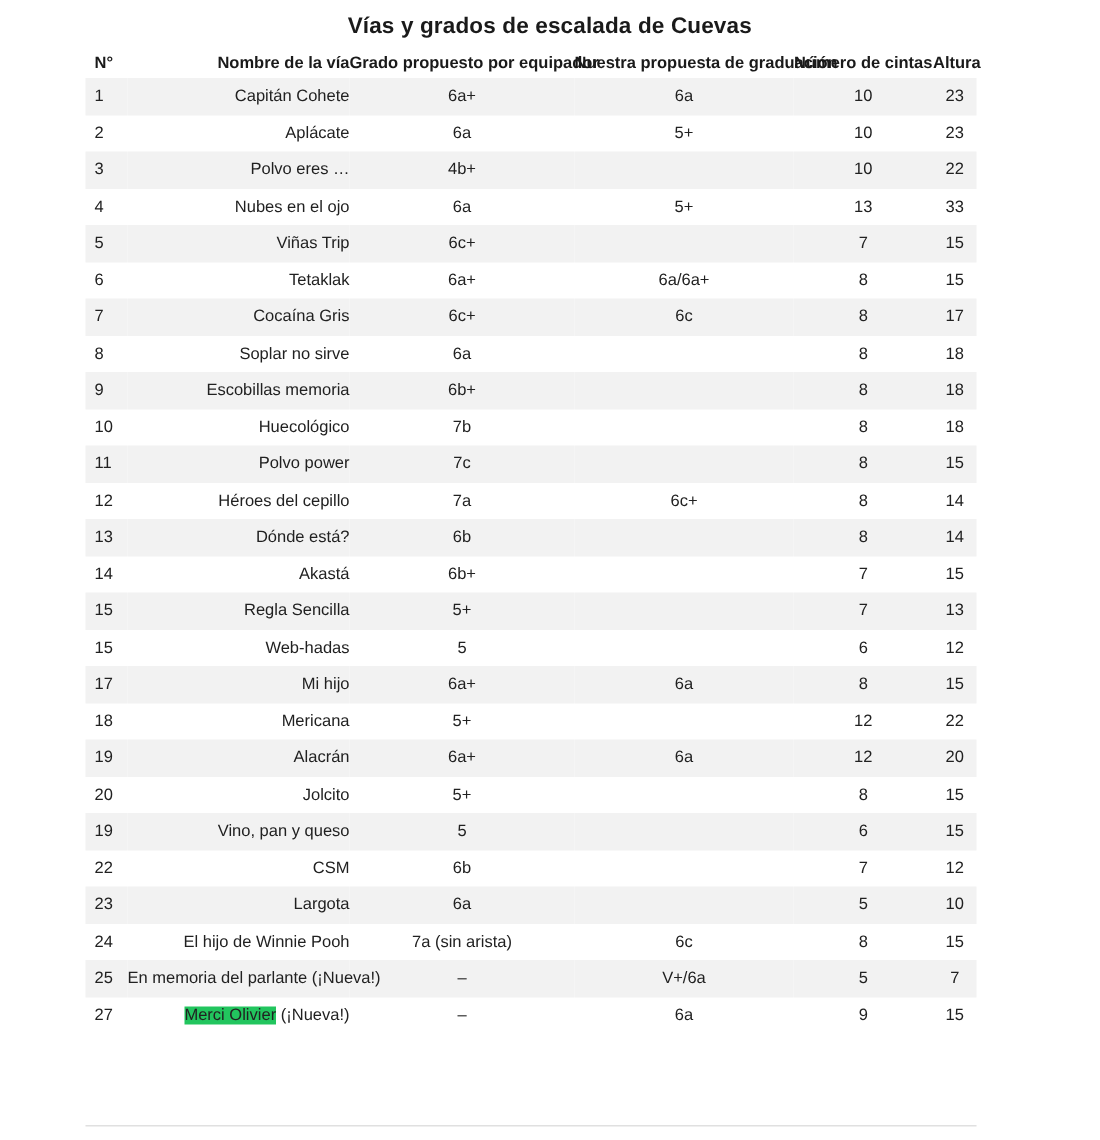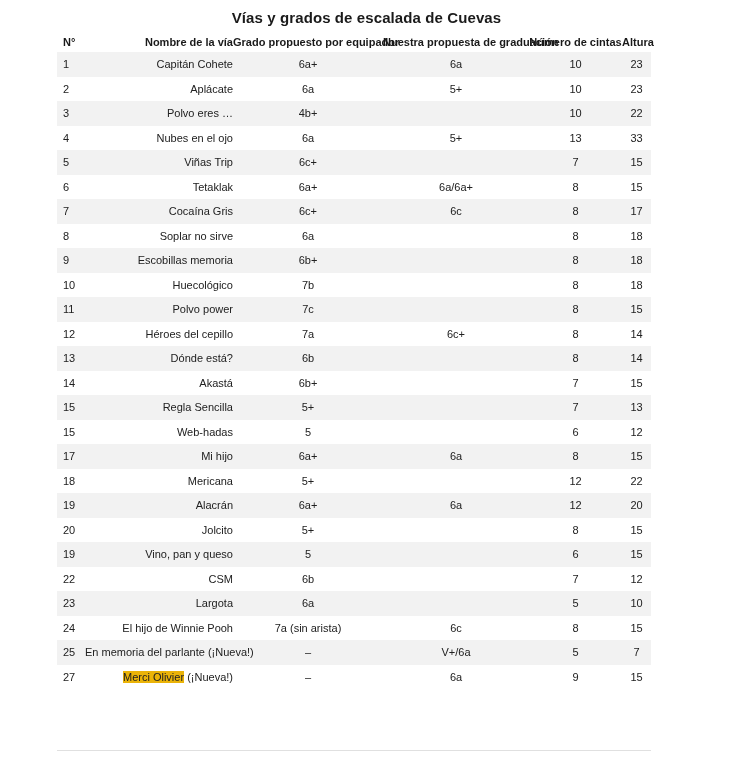--- a/index.html
+++ b/index.html
@@ -41,21 +41,21 @@
     overflow: visible;
     vertical-align: middle;
     padding: 0;
   }
   thead th { height: 21px; font-weight: 700; color: #1a1a1a; }
   tbody td { height: 24.5px; }
   tbody tr:nth-child(odd) { background: #f2f2f2; }
   .al { text-align: right; }
   .ac { text-align: center; }
   .cell-n { padding-left: 6px; text-align: left; }
-  .hl { background: #eab308; }
+  .hl { background: #22c55e; }
   .bottom-divider {
     position: absolute;
     top: 750px; left: 57px;
     width: 594px; height: 1px;
     background: #e0e0e0;
   }
 </style>
 </head>
 <body>
 

